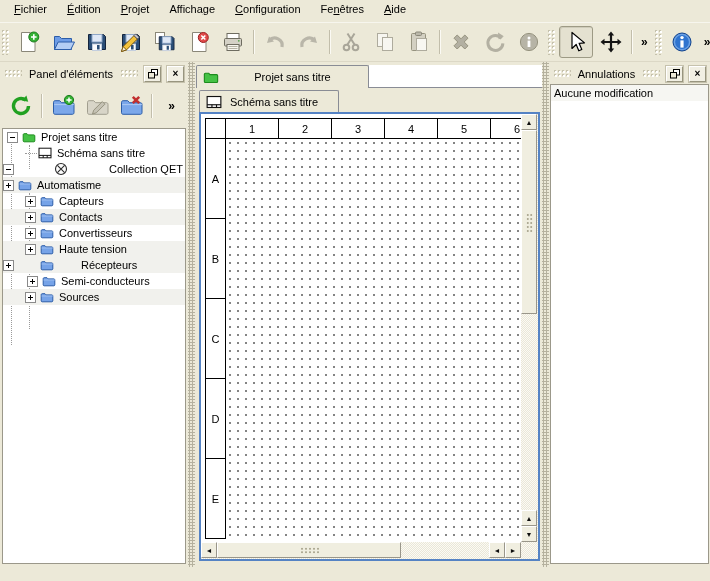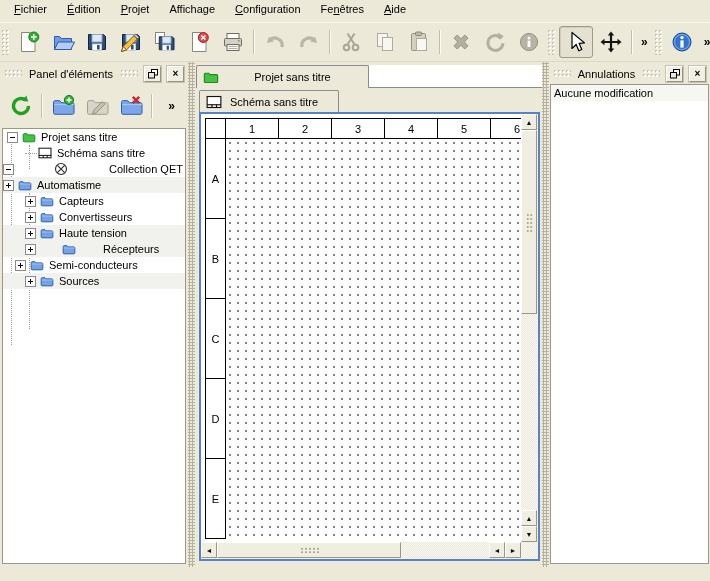--- a/index.html
+++ b/index.html
@@ -403,51 +403,61 @@
           <div class="trow" style="padding-left: 22px;">
             <span class="exp plus"></span>
             <span class="ticon">
               <svg viewBox="0 0 14 14">
                 <path d="M1.2 4.6c0-.5.4-.9.9-.9h2.9l1.1 1.2h5.8c.5 0 .9.4.9.9v5.1c0 .5-.4.9-.9.9H2.1c-.5 0-.9-.4-.9-.9z" fill="#76a3e8" stroke="#2c5da8"></path>
                 <path d="M1.5 6h11.3" stroke="#aac6f2" stroke-width=".8"></path>
               </svg>
             </span>
             <span class="tlabel">Capteurs</span>
           </div>
+          <div class="trow shaded" style="padding-left: 22px;">
+            <span class="exp plus"></span>
+            <span class="ticon">
+              <svg viewBox="0 0 14 14">
+                <path d="M1.2 4.6c0-.5.4-.9.9-.9h2.9l1.1 1.2h5.8c.5 0 .9.4.9.9v5.1c0 .5-.4.9-.9.9H2.1c-.5 0-.9-.4-.9-.9z" fill="#76a3e8" stroke="#2c5da8"></path>
+                <path d="M1.5 6h11.3" stroke="#aac6f2" stroke-width=".8"></path>
+              </svg>
+            </span>
+            <span class="tlabel">Contacts</span>
+          </div>
           <div class="trow" style="padding-left: 22px;">
             <span class="exp plus"></span>
             <span class="ticon">
               <svg viewBox="0 0 14 14">
                 <path d="M1.2 4.6c0-.5.4-.9.9-.9h2.9l1.1 1.2h5.8c.5 0 .9.4.9.9v5.1c0 .5-.4.9-.9.9H2.1c-.5 0-.9-.4-.9-.9z" fill="#76a3e8" stroke="#2c5da8"></path>
                 <path d="M1.5 6h11.3" stroke="#aac6f2" stroke-width=".8"></path>
               </svg>
             </span>
             <span class="tlabel">Convertisseurs</span>
           </div>
           <div class="trow shaded" style="padding-left: 22px;">
             <span class="exp plus"></span>
             <span class="ticon">
               <svg viewBox="0 0 14 14">
                 <path d="M1.2 4.6c0-.5.4-.9.9-.9h2.9l1.1 1.2h5.8c.5 0 .9.4.9.9v5.1c0 .5-.4.9-.9.9H2.1c-.5 0-.9-.4-.9-.9z" fill="#76a3e8" stroke="#2c5da8"></path>
                 <path d="M1.5 6h11.3" stroke="#aac6f2" stroke-width=".8"></path>
               </svg>
             </span>
             <span class="tlabel">Haute tension</span>
           </div>
-          <div class="trow shaded" style="padding-left: 22px; gap: 22px;">
+          <div class="trow shaded" style=" gap: 22px;">
             <span class="exp plus"></span>
             <span class="ticon">
               <svg viewBox="0 0 14 14">
                 <path d="M1.2 4.6c0-.5.4-.9.9-.9h2.9l1.1 1.2h5.8c.5 0 .9.4.9.9v5.1c0 .5-.4.9-.9.9H2.1c-.5 0-.9-.4-.9-.9z" fill="#76a3e8" stroke="#2c5da8"></path>
                 <path d="M1.5 6h11.3" stroke="#aac6f2" stroke-width=".8"></path>
               </svg>
             </span>
             <span class="tlabel">Récepteurs</span>
           </div>
-          <div class="trow" style="padding-left: 12px;">
+          <div class="trow" style="padding-left: 12px; margin-left: 12px;">
             <span class="exp plus"></span>
             <span class="ticon">
               <svg viewBox="0 0 14 14">
                 <path d="M1.2 4.6c0-.5.4-.9.9-.9h2.9l1.1 1.2h5.8c.5 0 .9.4.9.9v5.1c0 .5-.4.9-.9.9H2.1c-.5 0-.9-.4-.9-.9z" fill="#76a3e8" stroke="#2c5da8"></path>
                 <path d="M1.5 6h11.3" stroke="#aac6f2" stroke-width=".8"></path>
               </svg>
             </span>
             <span class="tlabel">Semi-conducteurs</span>
           </div>
           <div class="trow shaded" style="padding-left: 22px;">

